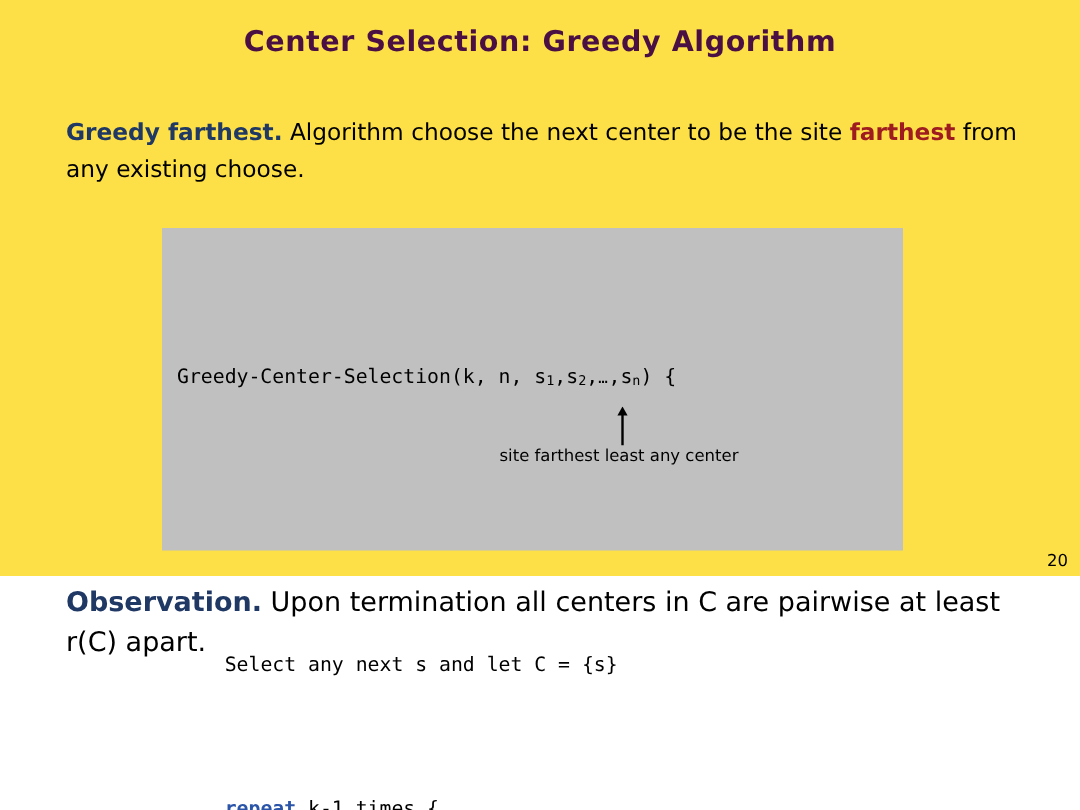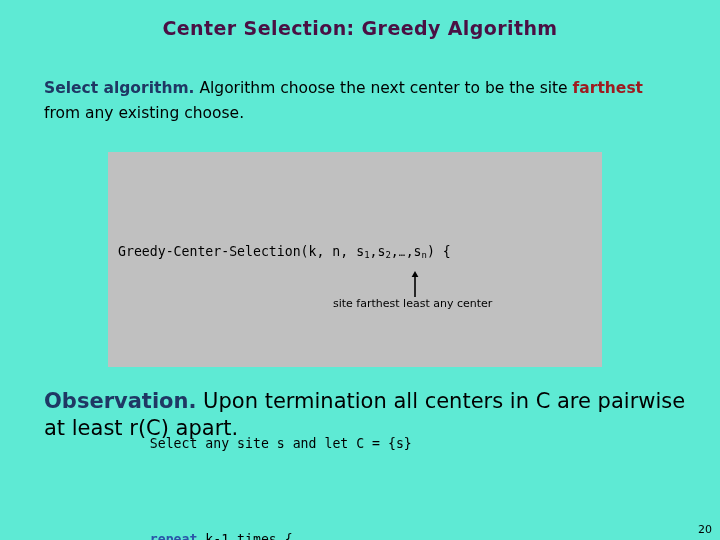--- a/index.html
+++ b/index.html
@@ -13,22 +13,22 @@
     position: relative;
     overflow: hidden;
     font-family: "Liberation Sans", sans-serif;
     color: #000000;
   }
 
   #slide {
     position: absolute;
     left: 0; top: 0;
     width: 720px;
-    height: 540px;
-    background: #5eead4;
+    height: 384px;
+    background: #fde047;
   }
 
   
   #slide-title {
     position: absolute;
     left: 0;
     top: 17px;
     width: 720px;
     text-align: center;
     font-family: "DejaVu Sans", sans-serif;
@@ -99,21 +99,21 @@
     white-space: pre;
   }
 
   
   #observation-block {
     position: absolute;
     left: 44px;
     top: 388px;
     width: 650px;
     font-family: "DejaVu Sans", sans-serif;
-    font-size: 21px;
+    font-size: 18px;
     line-height: 27px;
     color: #000000;
   }
 
   
   #slide-number {
     position: absolute;
     right: 8px;
     bottom: 4px;
     font-family: "DejaVu Sans", sans-serif;
@@ -122,31 +122,31 @@
   }
 </style>
 </head>
 <body>
 
 <div id="slide">
 
   <div id="slide-title">Center Selection: Greedy Algorithm</div>
 
   <div id="intro-block">
-    <span class="lbl-blue">Select algorithm.</span><span> Algorithm choose the next center to be the site </span><span class="lbl-red">farthest</span><span> from any existing choose.</span>
+    <span class="lbl-blue">Greedy farthest.</span><span> Algorithm choose the next center to be the site </span><span class="lbl-red">farthest</span><span> from any existing choose.</span>
   </div>
 
   <div id="code-panel">
     <div id="code-lines">
 
       <div class="code-line"><span>Greedy-Center-Selection(k, n, s</span><sub>1</sub><span>,s</span><sub>2</sub><span>,</span><span class="dots">…</span><span>,s</span><sub>n</sub><span>) {</span></div>
 
       <div class="code-line">&nbsp;</div>
 
-      <div class="code-line">&nbsp;&nbsp;&nbsp;&nbsp;<span>Select any site s and let C = {s}</span></div>
+      <div class="code-line">&nbsp;&nbsp;&nbsp;&nbsp;<span>Select any next s and let C = {s}</span></div>
 
       <div class="code-line">&nbsp;&nbsp;&nbsp;&nbsp;<span class="kw">repeat</span><span> k-1 times {</span></div>
 
       
 
       
 
       
 
       

